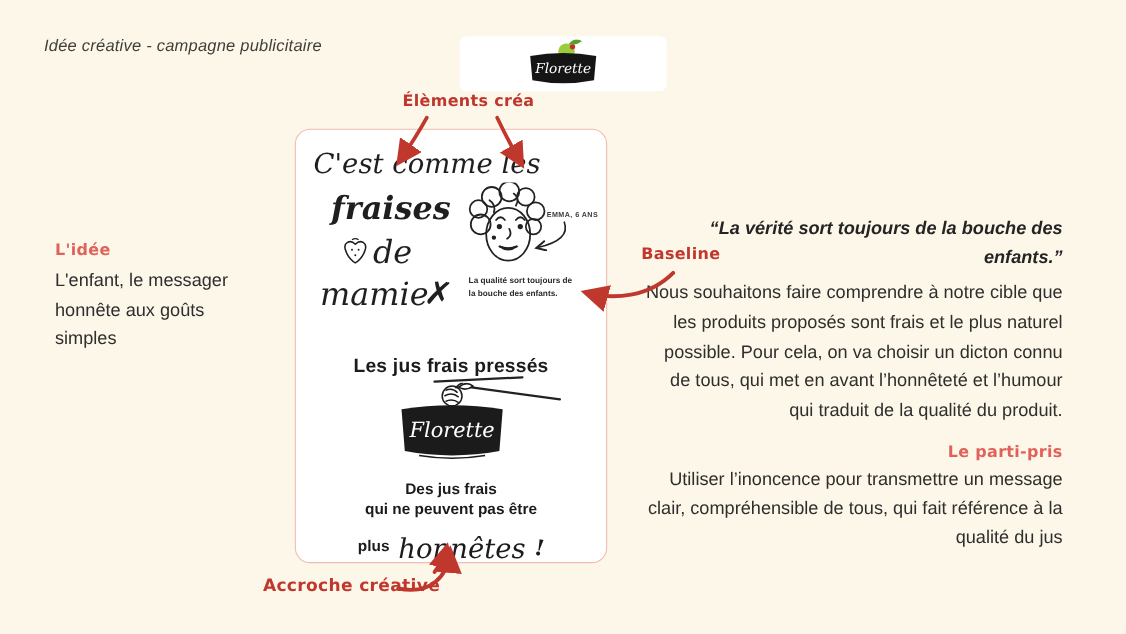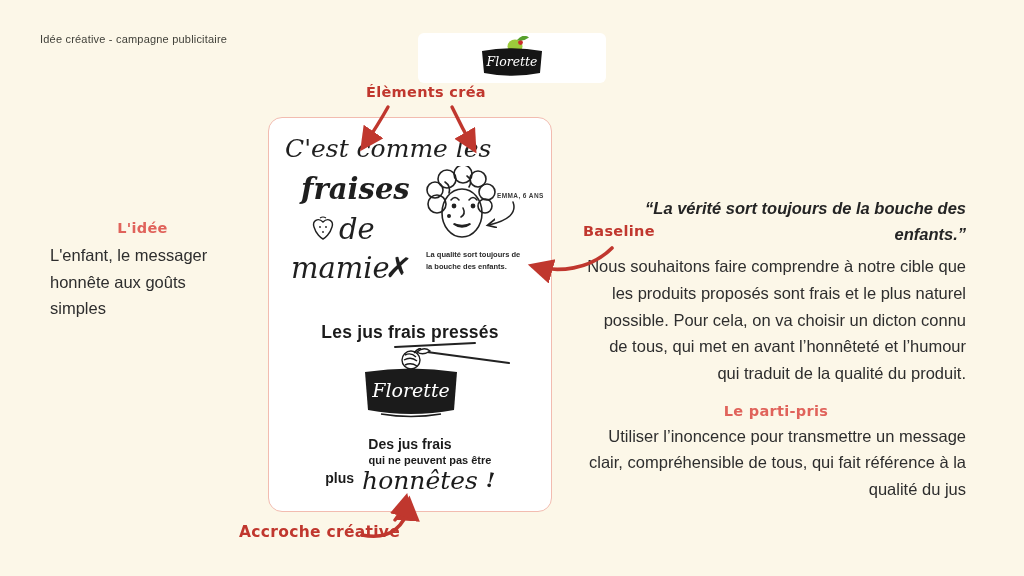--- a/index.html
+++ b/index.html
@@ -8,32 +8,32 @@
     position:relative;
     background:#fcf7e8;
     font-family:"Liberation Sans", sans-serif;
     color:#2e2e2e;
   }
   .abs { position:absolute; }
 
   
   .slide-title {
     left:40px; top:33px;
-    font-size:11px; color:#3f3f38; letter-spacing:.2px;
+    font-size:15px; font-style:italic; color:#3f3f38; letter-spacing:.2px;
   }
   .logo-box {
     left:418px; top:33px; width:188px; height:50px;
     background:#ffffff; border-radius:6px;
     display:flex; align-items:center; justify-content:center;
   }
 
   
   .marker {
     font-family:"DejaVu Sans", sans-serif;
-    font-weight:700; letter-spacing:.3px;text-align:center;
+    font-weight:700; letter-spacing:.3px;
   }
   .annotation { color:#c0372e; font-size:14.5px; }
   .red-heading { color:#e0635b; font-size:14.5px;margin-top:24px; }
 
   
   .ad-card {
     left:268px; top:117px; width:284px; height:395px;
     background:#ffffff;
     border:1.5px solid #f2bcb0;
     border-radius:14px;
@@ -56,22 +56,22 @@
   .card-baseline {
     left:157px; top:131px; width:102px;
     font-size:7.5px; line-height:1.6; color:#2a2a2a; font-weight:600;
   }
   .product-line {
     left:0; top:204px; width:100%;
     text-align:center; font-size:17.5px; font-weight:600; color:#1b1b1b; letter-spacing:.2px;
   }
   .tagline { left:0; width:100%; text-align:center; color:#1b1b1b; font-weight:600; }
   .tg1 { top:318px; font-size:14px; }
-  .tg2 { top:336px; font-size:11px;margin-left:20px; }
-  .tg3 { top:352px; font-size:14px; display:flex; justify-content:center; align-items:flex-start; gap:8px; }
+  .tg2 { top:336px; font-size:14px; }
+  .tg3 { top:370px; font-size:14px; display:flex; justify-content:center; align-items:flex-start; gap:8px; }
   .tg-hand { font-family:"DejaVu Serif", serif; font-style:italic; font-weight:400; font-size:25px; margin-top:-4px; }
   .tg-excl { font-family:"DejaVu Serif", serif; font-size:20px; display:inline-block; transform:rotate(14deg); margin-top:-2px; }
 
   
   .left-block { left:50px; top:196px; width:185px; }
   .left-block .red-heading { margin-bottom:6px; }
   .left-body { font-size:16.5px; line-height:1.62; color:#2e2e2e; }
 
   .right-block { left:586px; top:196px; width:380px; text-align:right; }
   .right-block .red-heading { margin-bottom:4px; }

